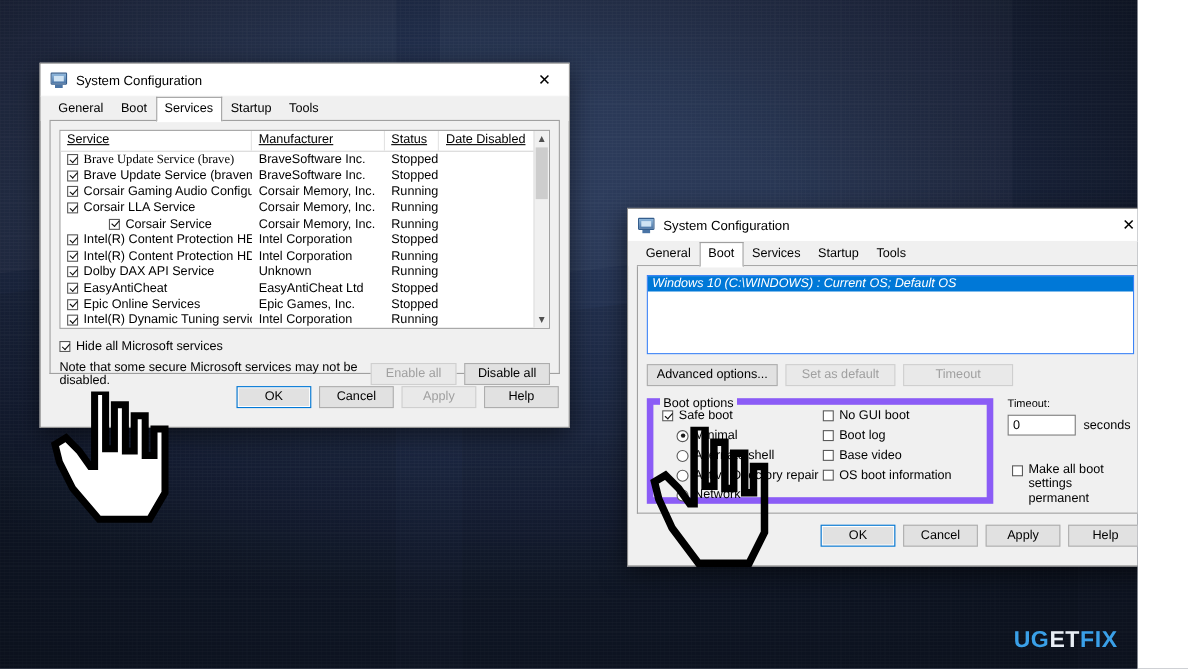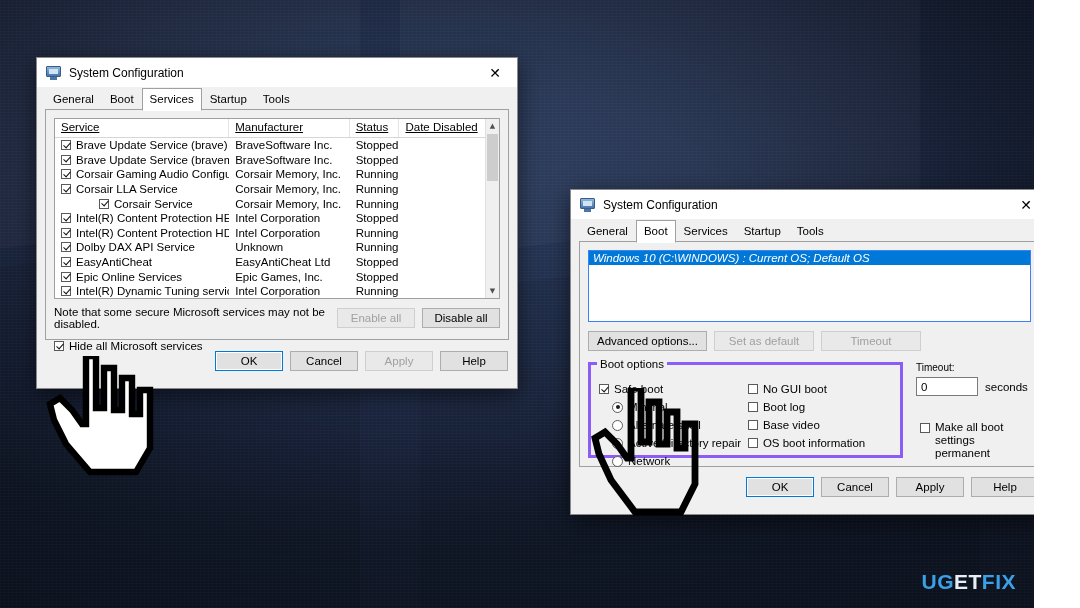--- a/index.html
+++ b/index.html
@@ -204,23 +204,23 @@
 
   .note { font-size: 11.5px; }
 
   .dlgfooter {
     display: flex; justify-content: flex-end; gap: 7px;
     padding: 7px 9px 9px 9px;
   }
 
   
   .group {
-    border: 3px solid #8b5cf6;
+    border: 6px solid #8b5cf6;
     position: relative;
-    padding: 18px 8px 8px 8px;
+    padding: 4px 8px 8px 8px;
   }
   .group > .legend {
     position: absolute; top: -7px; left: 6px;
     background: #f0f0f0; padding: 0 3px; font-size: 11.5px;
   }
   .opt { display: flex; align-items: center; margin-bottom: 6px; font-size: 11.5px; }
   .radio {
     width: 11px; height: 11px; border-radius: 50%;
     border: 1px solid #5a5a5a; background: #fff;
     margin-right: 5px; flex: none; position: relative;
@@ -283,21 +283,21 @@
     <div class="tabpage" style="height:230px; padding:8px;">
       <div class="listview" style="height:181px;">
         <div class="lv-head">
           <div class="th" style="width:175px;">Service</div>
           <div class="th" style="width:121px;">Manufacturer</div>
           <div class="th" style="width:50px;">Status</div>
           <div class="th" style="width:100px; border-right:none;">Date Disabled</div>
         </div>
         <div class="lv-body" id="svc-body">
             <div class="lv-row">
-              <div class="lv-cell svc-name" style="width: 175px;">
+              <div class="lv-cell svc-name" style="width: 175px; font-family: Liberation Serif, serif;">
                 <span class="cb checked"></span>
                 <span>Brave Update Service (brave)</span>
               </div>
               <div class="lv-cell" style="width: 121px;">BraveSoftware Inc.</div>
               <div class="lv-cell" style="width: 50px;">Stopped</div>
               <div class="lv-cell" style="width: 100px;"></div>
             </div>
             <div class="lv-row">
               <div class="lv-cell svc-name" style="width: 175px;">
                 <span class="cb checked"></span>
@@ -392,31 +392,31 @@
               <div class="lv-cell" style="width: 100px;"></div>
             </div>
           </div>
         <div class="vscroll">
           <div class="vs-arrow">▲</div>
           <div class="vs-thumb" style="top:15px; height:47px;"></div>
           <div class="vs-arrow bottom">▼</div>
         </div>
       </div>
 
+      <div style="display:flex; align-items:center; margin-top:10px;">
+        <span class="cb checked"></span>
+        <span>Hide all Microsoft services</span>
+      </div>
+
       <div style="display:flex; align-items:center; margin-top:7px;">
         <div class="note">Note that some secure Microsoft services may not be disabled.</div>
         <div style="margin-left:auto; display:flex; gap:7px;">
           <div class="btn disabled" style="min-width:78px;">Enable all</div>
           <div class="btn" style="min-width:78px;">Disable all</div>
         </div>
-      </div>
-
-      <div style="display:flex; align-items:center; margin-top:10px;">
-        <span class="cb checked"></span>
-        <span>Hide all Microsoft services</span>
       </div>
     </div>
 
     <div class="dlgfooter" style="padding-top:3px;">
       <div class="btn default">OK</div>
       <div class="btn">Cancel</div>
       <div class="btn disabled">Apply</div>
       <div class="btn">Help</div>
     </div>
   </div>

